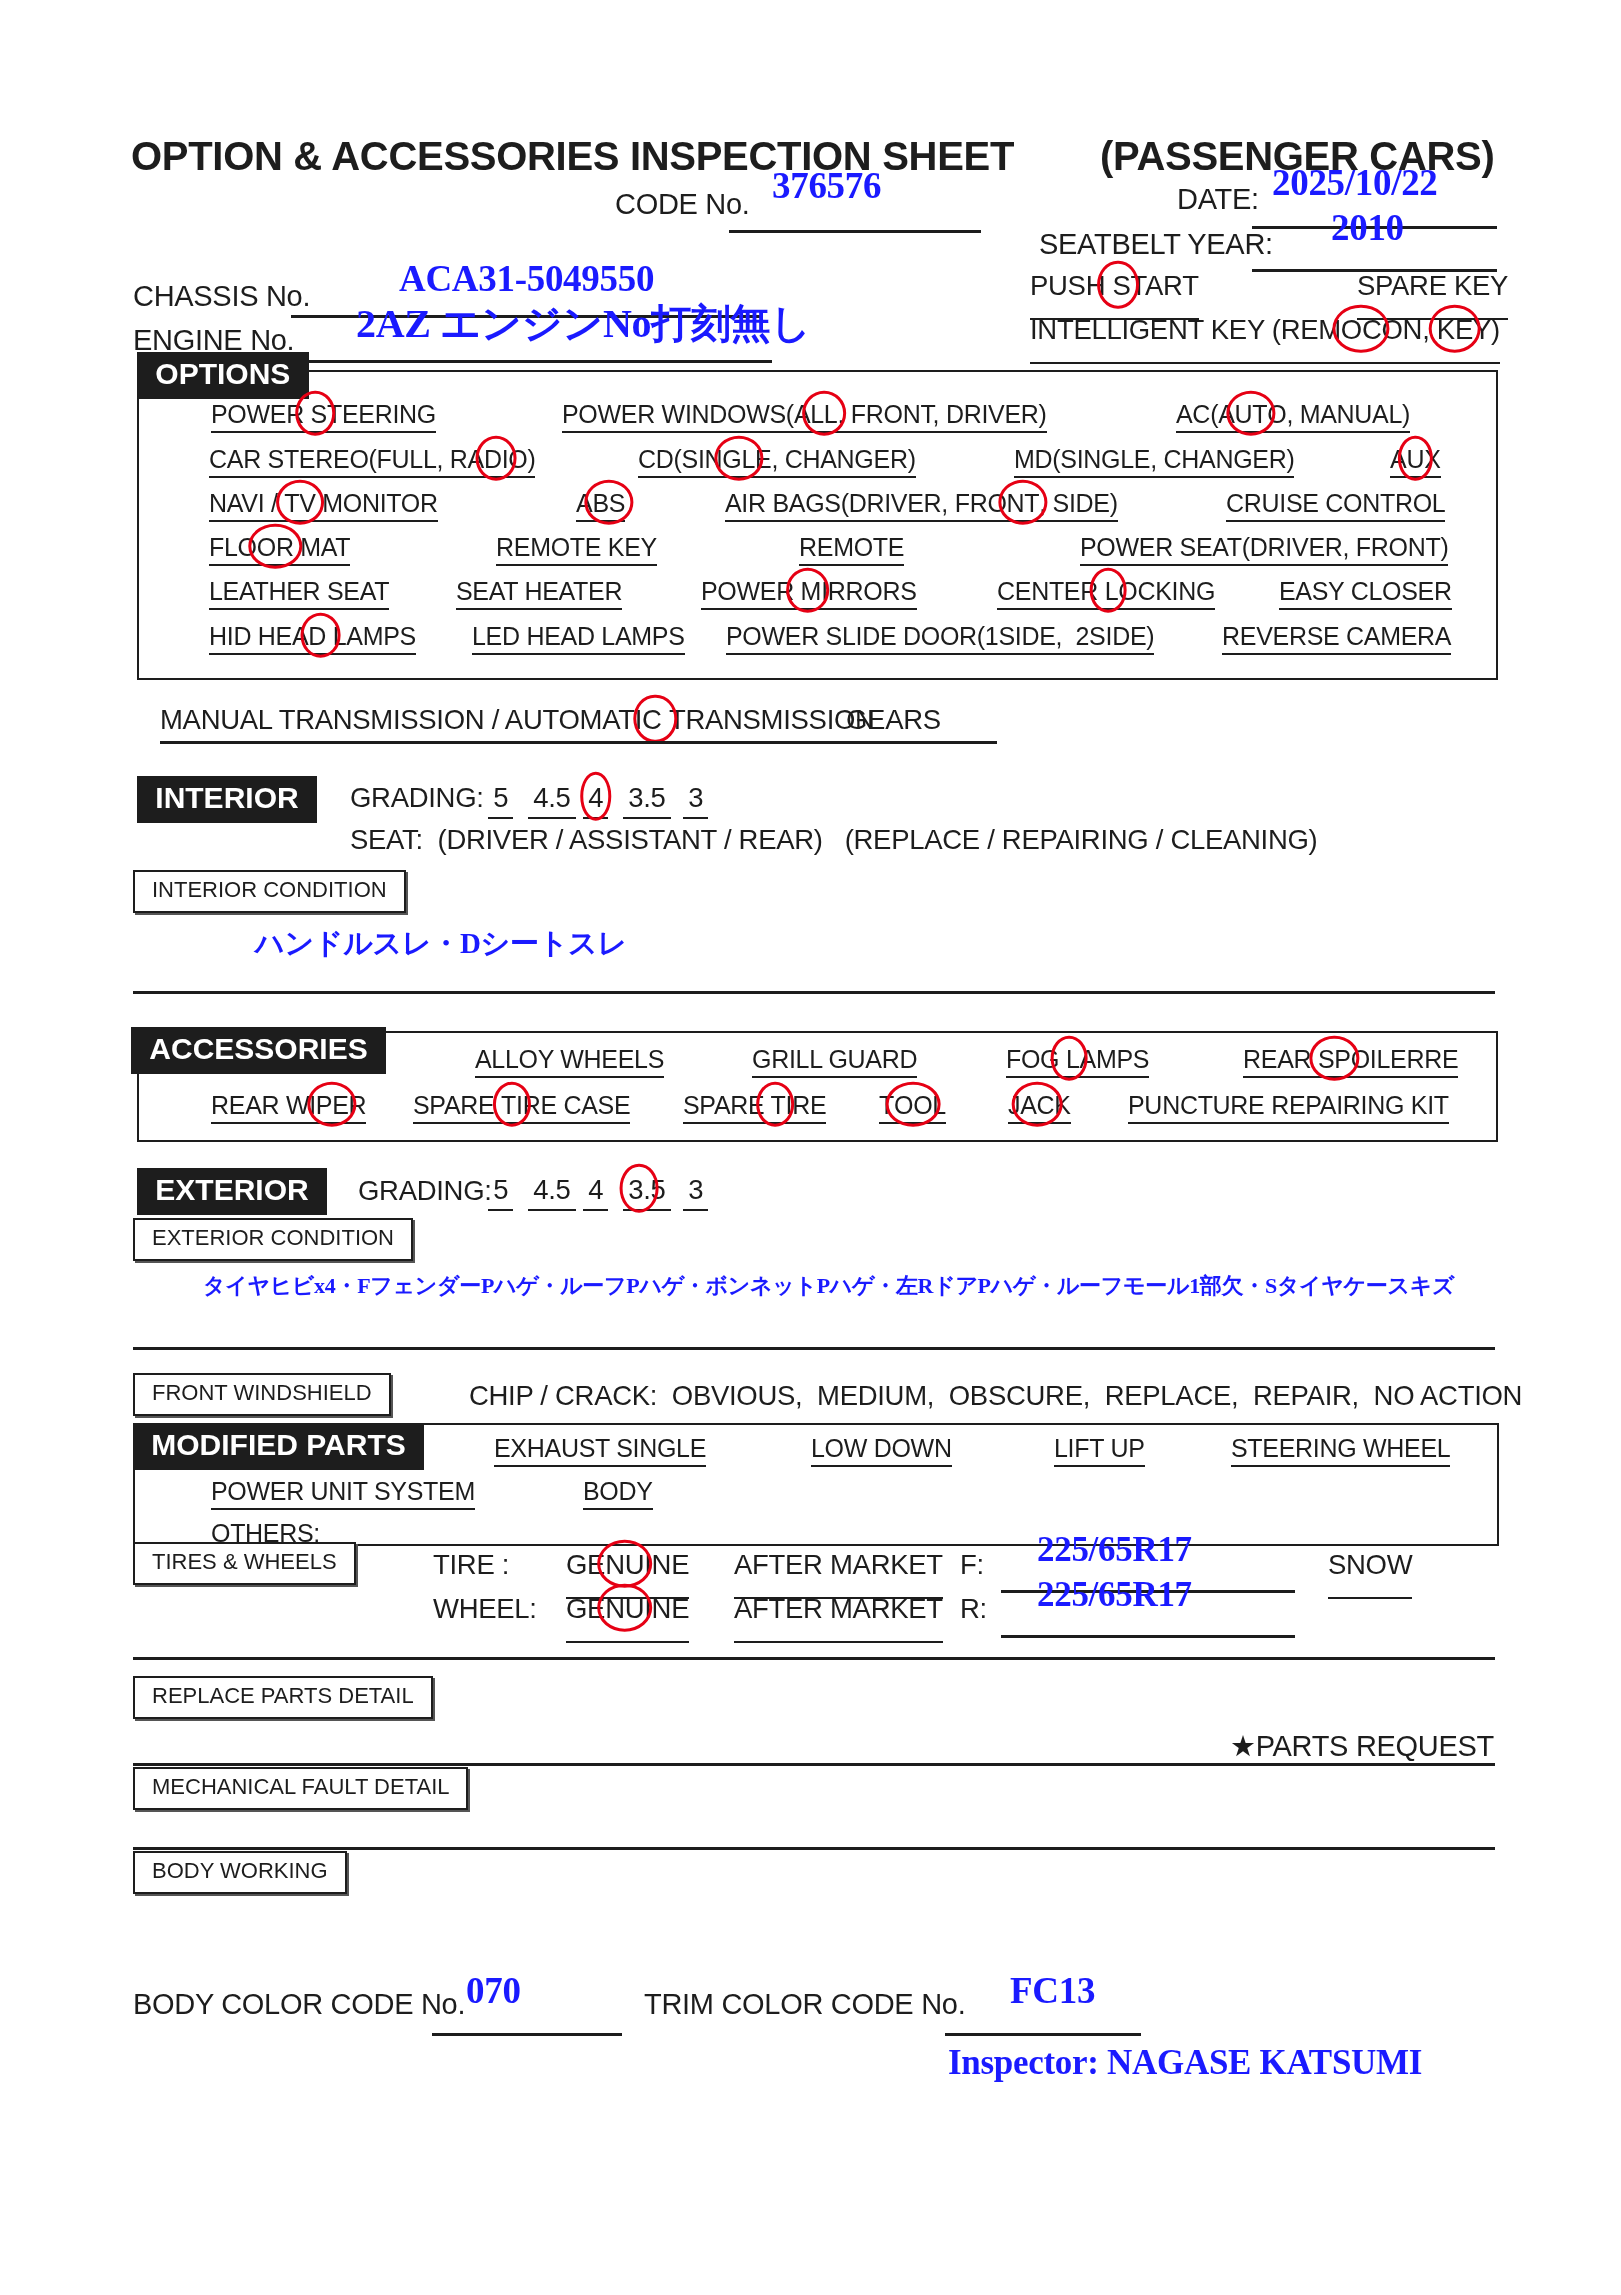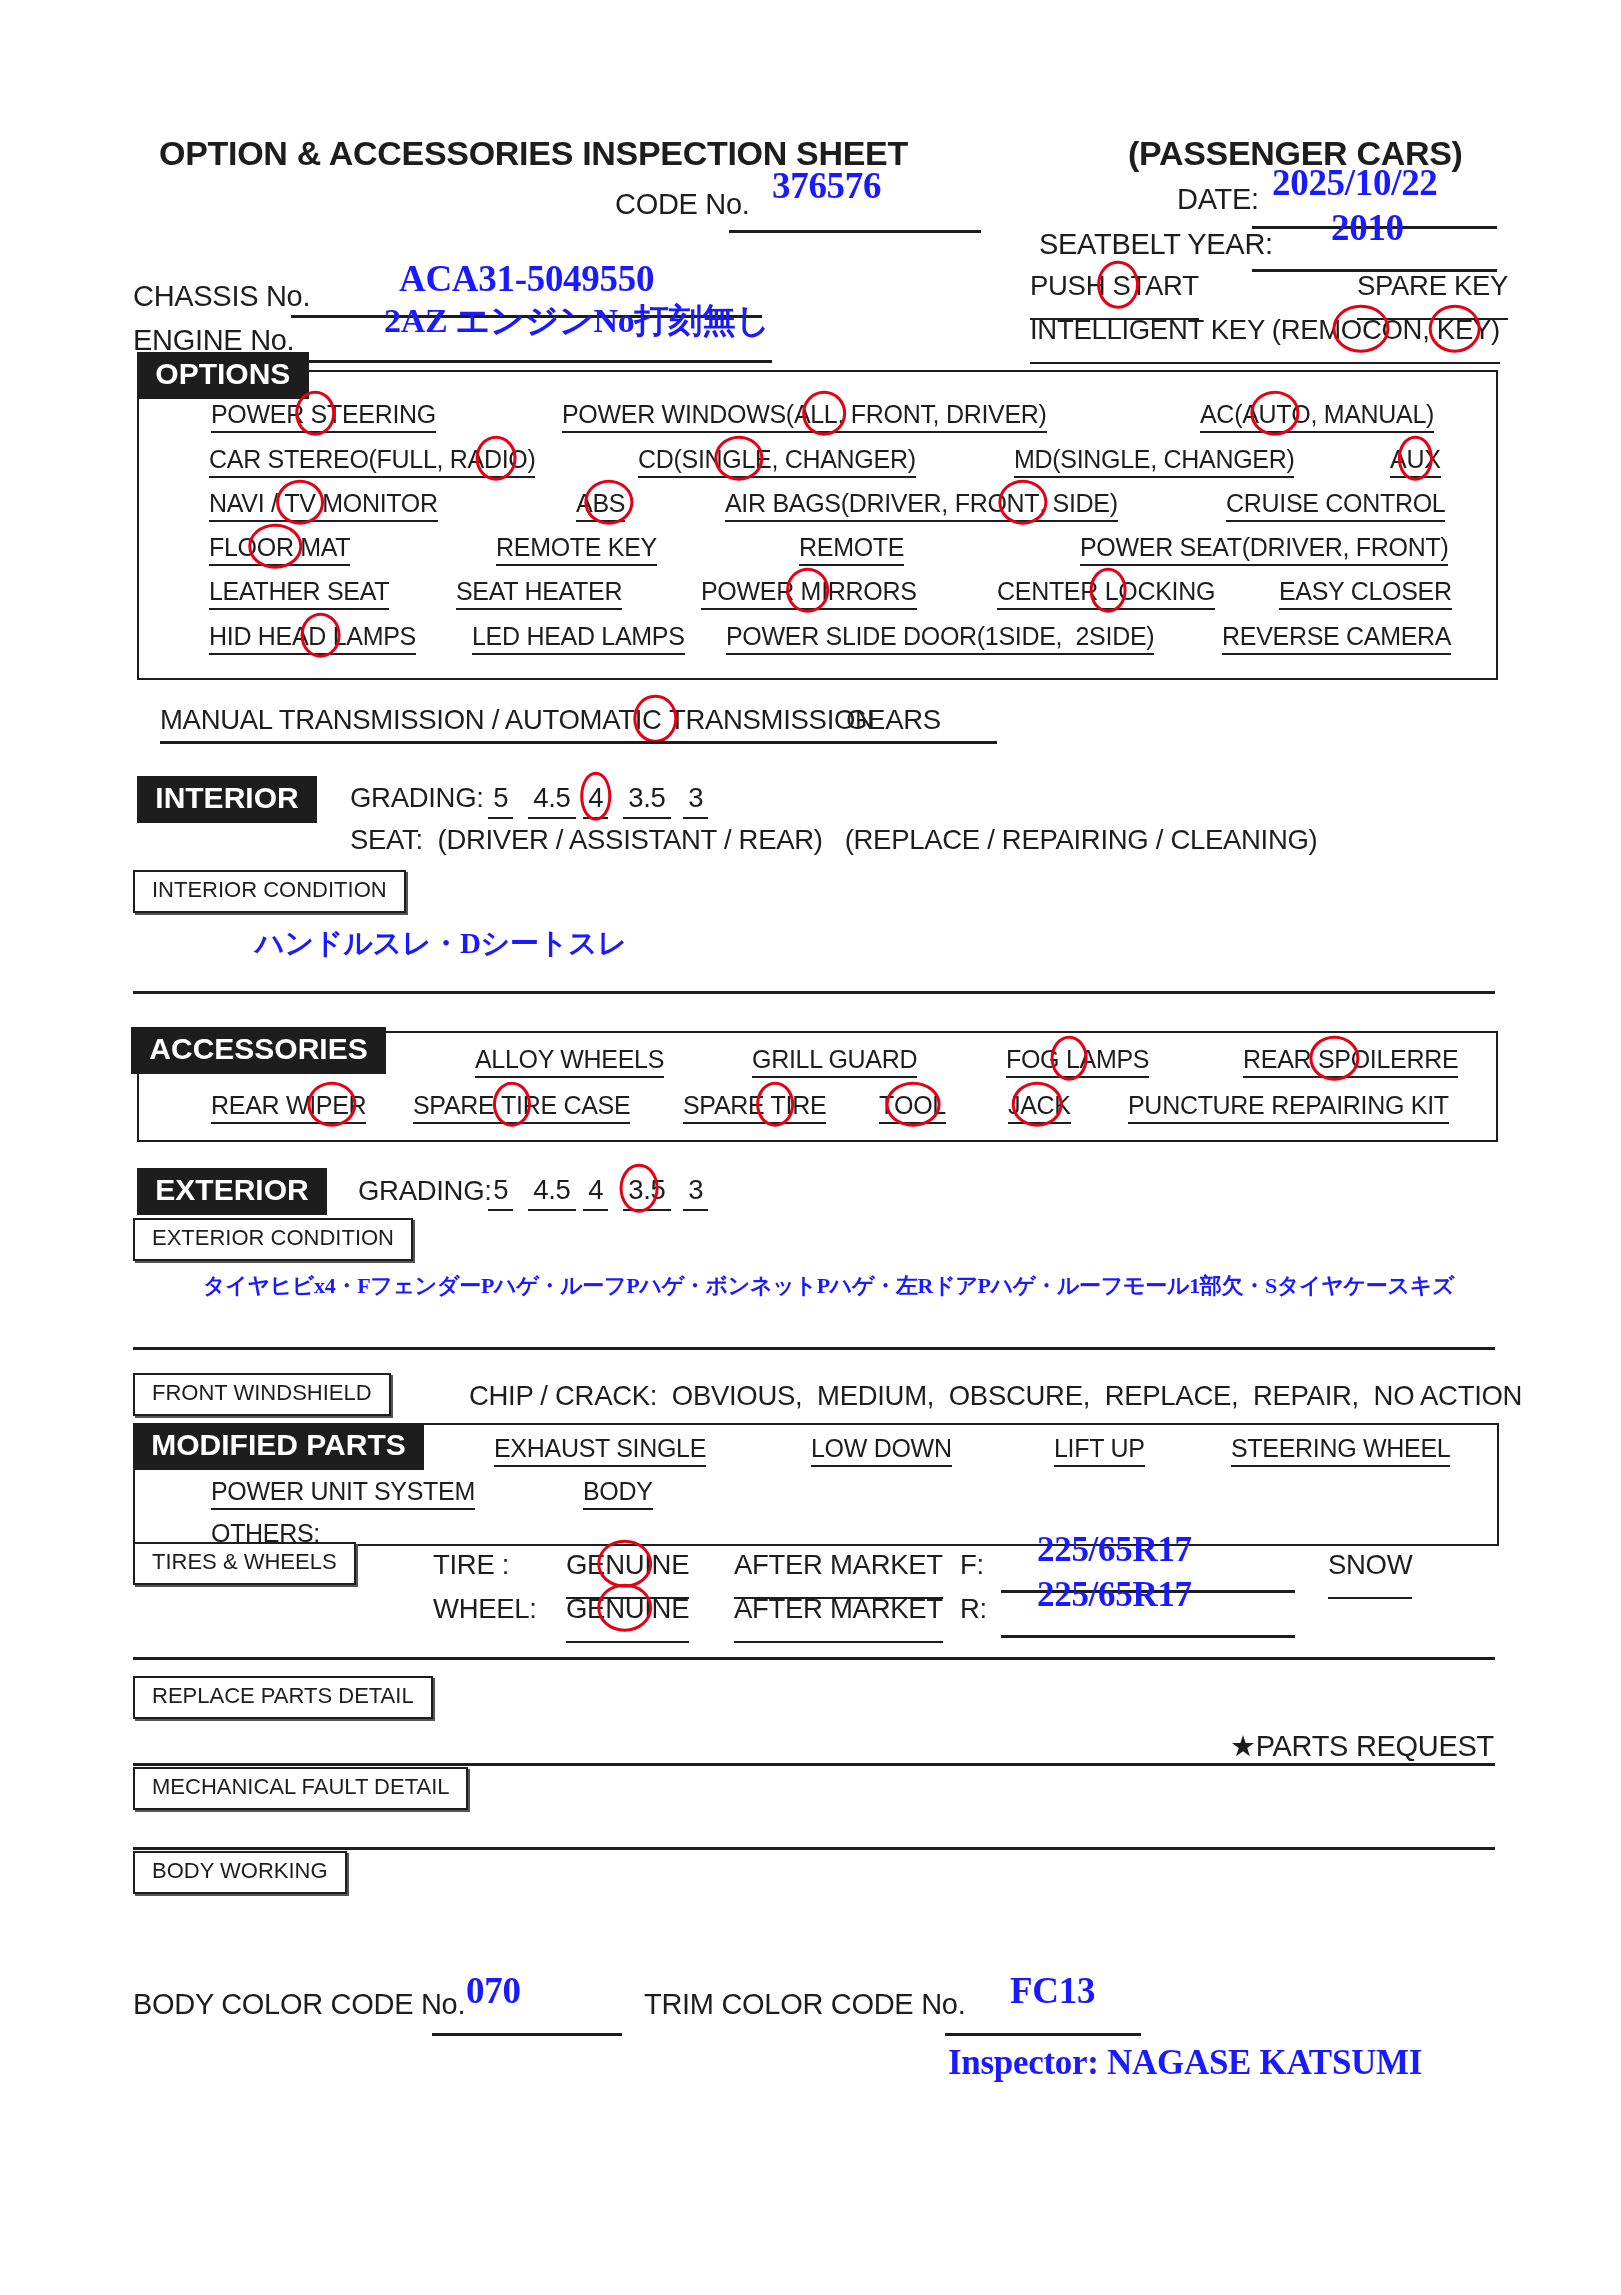--- a/index.html
+++ b/index.html
@@ -2,41 +2,41 @@
 <html style="font-size:10.5px"><head>
 <meta charset="utf-8">
 <style>
   html,body{margin:0;padding:0;background:#9a9a9a;}
   .sheet{
     position:relative;width:1622px;height:2295px;background:#ffffff;
     font-family:"Liberation Sans","DejaVu Sans",sans-serif;color:#1d1d1d;overflow:hidden;
   }
   .t{position:absolute;white-space:pre;letter-spacing:-0.3px;line-height:1.12;}
   .b{font-weight:bold;} .f40{font-size:22px;} .f42{font-size:27.5px;} .f44{font-size:29px;}
-  .f46{font-size:30px;} .f52{font-size:34px;margin-left:28px;} .f54{font-size:35px;} .f56{font-size:37px;}
+  .f46{font-size:30px;} .f52{font-size:40px;} .f54{font-size:35px;} .f56{font-size:37px;}
   .u{border-bottom:2.6px solid #1d1d1d;padding-bottom:16px;}
   .hw{font-family:"Liberation Serif","DejaVu Serif",serif;color:#1a1aff;font-weight:bold;}
   .line{position:absolute;height:2.6px;background:#1d1d1d;}
   .rule{position:absolute;height:2.6px;background:#1d1d1d;}
   .blackbox{position:absolute;background:#1d1d1d;color:#ffffff;font-weight:bold;
     padding:5.2px 18.3px 7.8px 18.3px;white-space:pre;}
   .obox{position:absolute;border:2px solid #1d1d1d;background:#fff;
     padding:5.2px 17px 7.8px 17px;white-space:pre;box-shadow:2px 2px 0 #555;}
   .box{position:absolute;border:2px solid #1d1d1d;}
   .row{position:absolute;left:0;width:100%;height:0;overflow:visible;}
   .item{position:absolute;white-space:pre;border-bottom:2.6px solid #1d1d1d;
     padding-bottom:2px;font-size:25px;letter-spacing:-0.3px;}
   .grade{font-size:27.5px;padding:0 5.2px 2.6px 5.2px;}
   .circ{position:relative;display:inline-block;}
   .circ::after{content:"";position:absolute;left:50%;top:48%;
     width:calc(100% + 10.5px);min-width:23.5px;height:1.55em;
     transform:translate(-50%,-52%);border:3.3px solid #e60014;border-radius:50%;pointer-events:none;}
   
   .opt-r0{top:400px}.opt-r1{top:445px}.opt-r2{top:489px}.opt-r3{top:533px}.opt-r4{top:577px}.opt-r5{top:622px}
-  .opt-r0-i0{left:211px}.opt-r0-i1{left:562px}.opt-r0-i2{left:1200px}
+  .opt-r0-i0{left:211px}.opt-r0-i1{left:562px}.opt-r0-i2{left:1176px}
   .opt-r1-i0{left:209px}.opt-r1-i1{left:638px}.opt-r1-i2{left:1014px}.opt-r1-i3{left:1390px}
   .opt-r2-i0{left:209px}.opt-r2-i1{left:576px}.opt-r2-i2{left:725px}.opt-r2-i3{left:1226px}
   .opt-r3-i0{left:209px}.opt-r3-i1{left:496px}.opt-r3-i2{left:799px}.opt-r3-i3{left:1080px}
   .opt-r4-i0{left:209px}.opt-r4-i1{left:456px}.opt-r4-i2{left:701px}.opt-r4-i3{left:997px}.opt-r4-i4{left:1279px}
   .opt-r5-i0{left:209px}.opt-r5-i1{left:472px}.opt-r5-i2{left:726px}.opt-r5-i3{left:1222px}
   
   .acc-r0{top:1045px}.acc-r1{top:1091px}
   .acc-r0-i0{left:475px}.acc-r0-i1{left:752px}.acc-r0-i2{left:1006px}.acc-r0-i3{left:1243px}
   .acc-r1-i0{left:211px}.acc-r1-i1{left:413px}.acc-r1-i2{left:683px}.acc-r1-i3{left:879px}.acc-r1-i4{left:1008px}.acc-r1-i5{left:1128px}
   

